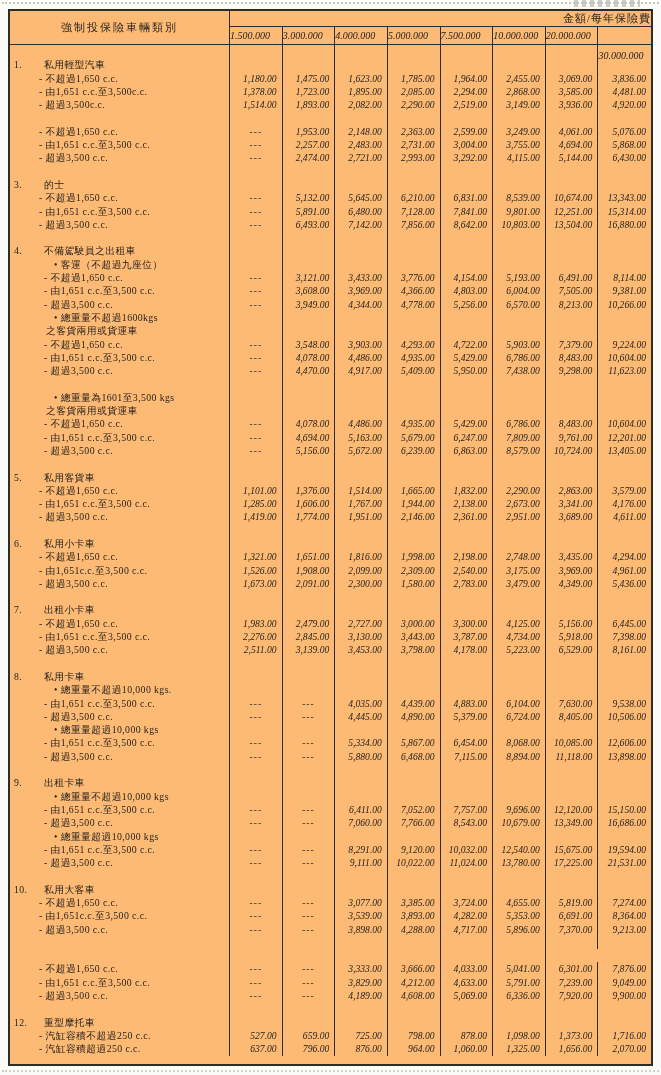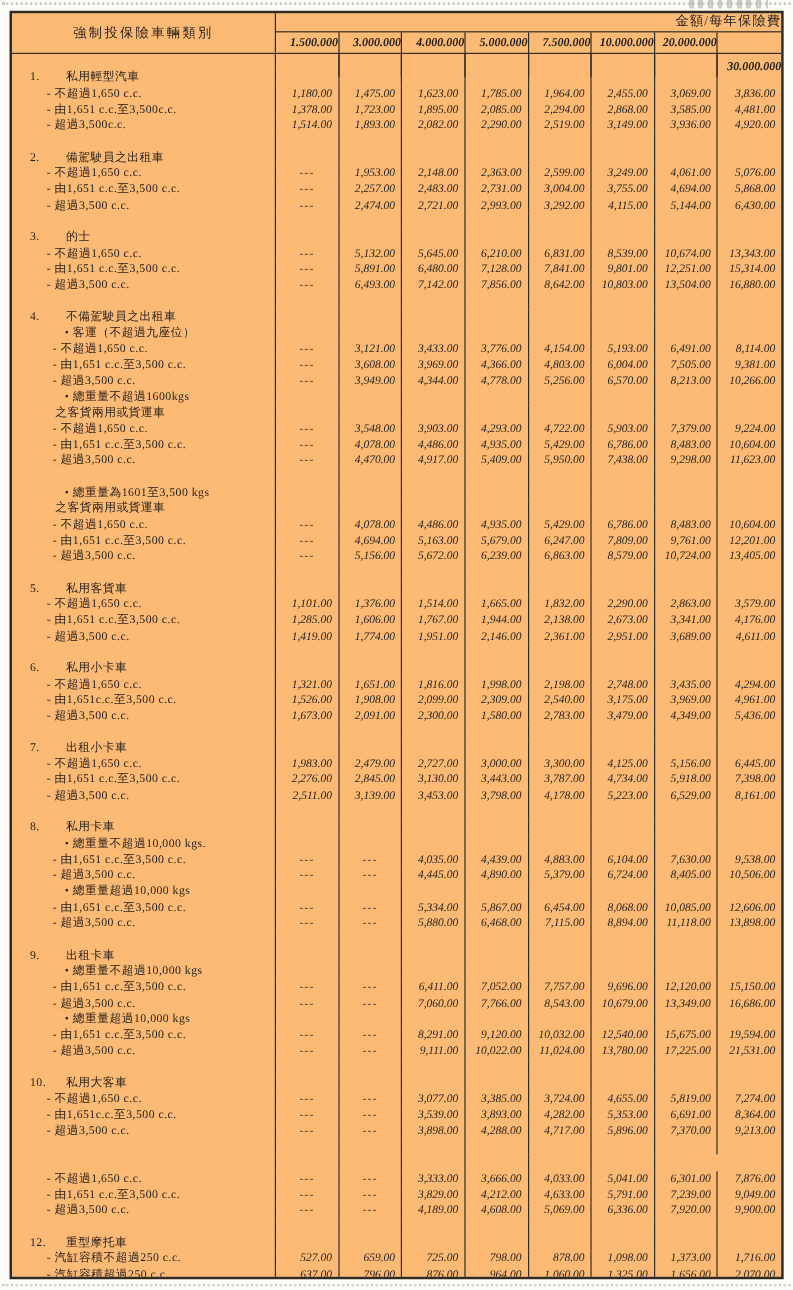--- a/index.html
+++ b/index.html
@@ -19,34 +19,34 @@
     border:2px solid #2e2c28;box-sizing:border-box;background:#fdba74;
     display:flex;flex-direction:column;}
   
   .thead{display:grid;grid-template-columns:220px 1fr;
     border-bottom:1.5px solid #2e2c28;flex:0 0 auto;}
   .cat-cell{border-right:1.2px solid #2e2c28;display:flex;align-items:center;
     justify-content:center;font-size:11px;letter-spacing:2px;color:#242220;}
   .amt-title{height:15px;line-height:15px;text-align:right;font-size:11px;
     letter-spacing:1px;border-bottom:1.2px solid #2e2c28;color:#242220;}
   .amt-cols{display:grid;grid-template-columns:repeat(8,1fr);height:17px;}
-  .amt-cell{border-right:1px solid #2e2c28;text-align:right;
-    font-style:italic;font-size:10px;line-height:17px;color:#22201e;font-weight:bold;}
+  .amt-cell{border-right:1px solid #2e2c28;text-align:left;
+    font-style:italic;font-size:10px;line-height:17px;color:#22201e;}
   .amt-cell:last-child{border-right:none;margin-top:20px;}
   
   .tbody{flex:1 1 auto;overflow:hidden;padding:0;}
   .line{display:grid;grid-template-columns:220px repeat(8,1fr);height:13.3px;}
   .lc{border-right:1.2px solid #2e2c28;font-size:9.8px;line-height:13.3px;
     letter-spacing:.4px;white-space:nowrap;overflow:hidden;color:#201e1c;}
   .vc{border-right:1px solid #2e2c28;text-align:right;padding-right:5px;
     font-style:italic;font-size:9.6px;line-height:13.3px;color:#25231f;
     white-space:nowrap;overflow:hidden;}
   .vc:last-child{border-right:none;}
   .vc.dash{text-align:center;padding-right:0;letter-spacing:1px;color:#3a3833;}
-  .lc.sec{padding-left:15px;}
+  .lc.sec{padding-left:4px;}
   .lc .num{display:inline-block;width:30px;}
   .lc.bullet{margin-left:44px;}
   .lc.cont{padding-left:36px;}
   .lc.row{padding-left:29px;}
   .lc.rowb{padding-left:34px;}
 </style>
 </head>
 <body>
 
 <div class="top-edge"></div>
@@ -131,31 +131,20 @@
         <div class="vc"></div>
         <div class="vc"></div>
         <div class="vc"></div>
         <div class="vc"></div>
         <div class="vc"></div>
         <div class="vc"></div>
         <div class="vc"></div>
         <div class="vc"></div>
       </div>
       <div class="line">
-        <div class="lc sec"><span class="num">2.</span><span>備駕駛員之出租車</span></div>
-        <div class="vc"></div>
-        <div class="vc"></div>
-        <div class="vc"></div>
-        <div class="vc"></div>
-        <div class="vc"></div>
-        <div class="vc"></div>
-        <div class="vc"></div>
-        <div class="vc"></div>
-      </div>
-      <div class="line">
         <div class="lc row">- 不超過1,650 c.c.</div>
         <div class="vc dash">---</div>
         <div class="vc">1,953.00</div>
         <div class="vc">2,148.00</div>
         <div class="vc">2,363.00</div>
         <div class="vc">2,599.00</div>
         <div class="vc">3,249.00</div>
         <div class="vc">4,061.00</div>
         <div class="vc">5,076.00</div>
       </div>

